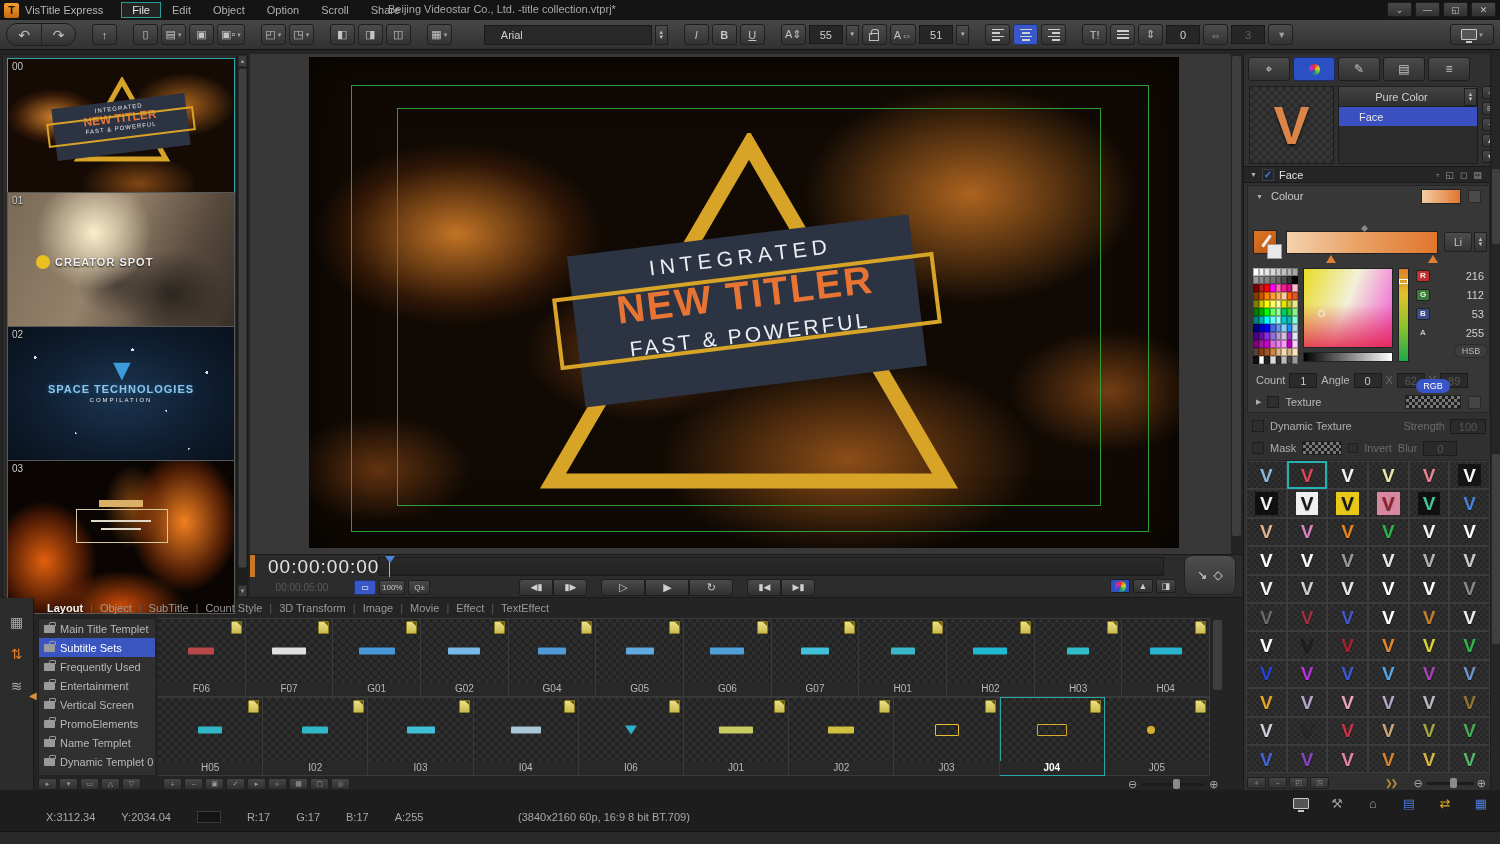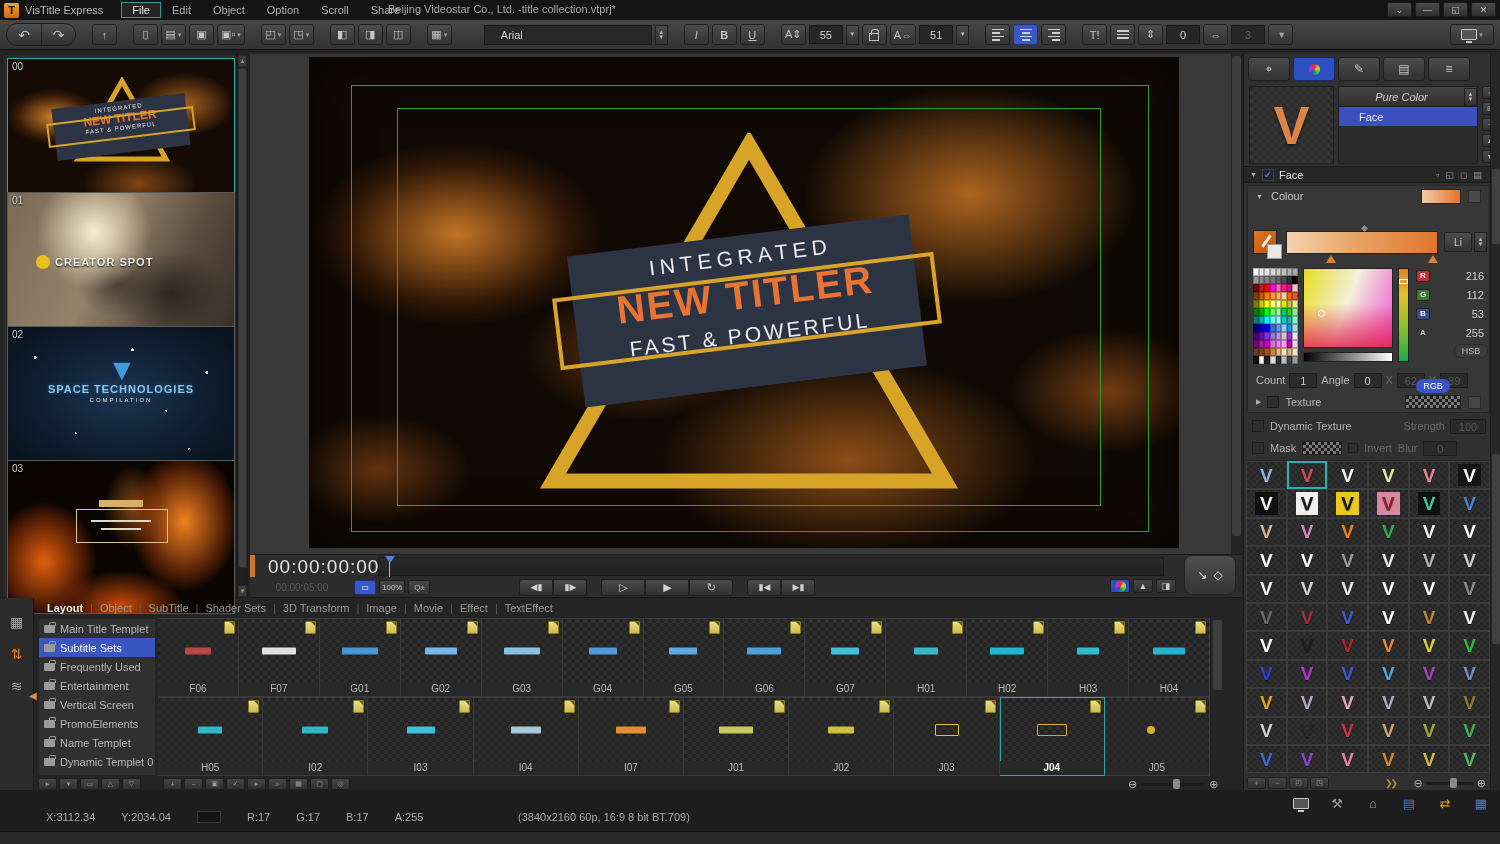--- a/index.html
+++ b/index.html
@@ -171,21 +171,21 @@
 
   
   #rpanel { position:absolute; left:1243px; top:54px; width:257px; height:736px; background:#303030; border-left:1px solid #181818; }
   #rtabs { position:absolute; left:4px; top:3px; display:flex; gap:3px; }
   .rtab { width:42px; height:24px; background:linear-gradient(#4a4a4a,#323232); border:1px solid #1e1e1e; border-radius:3px; display:flex; align-items:center; justify-content:center; color:#c8c8c8; font-size:12px; }
   .rtab.active { background:#2a50c4; border-color:#1a2a6a; }
   #vpreview { position:absolute; left:5px; top:32px; width:85px; height:78px; border:1px solid #1e1e1e; background:repeating-conic-gradient(#363636 0% 25%, #2b2b2b 0% 50%); background-size:8px 8px; display:flex; align-items:center; justify-content:center; }
   #vpreview span { font-size:54px; font-weight:bold; color:#dd8448; text-shadow:0 2px 3px rgba(0,0,0,.6); line-height:1; }
   #objbox { position:absolute; left:94px; top:32px; width:140px; height:78px; border:1px solid #1e1e1e; background:#2c2c2c; }
   #objdrop { height:20px; background:linear-gradient(#444,#2f2f2f); border-bottom:1px solid #1e1e1e; display:flex; align-items:center; }
-  #objdrop .lbl { flex:1; text-align:center; color:#d0d0d0;font-style:italic; }
+  #objdrop .lbl { flex:1; text-align:center; color:#d0d0d0; }
   #objlist .row { height:19px; display:flex; align-items:center; padding-left:20px; color:#e8e8e8; }
   #objlist .row.selected { background:#3a50c0; }
   #objbtns { position:absolute; left:238px; top:32px; width:16px; display:flex; flex-direction:column; gap:3px; }
   .obtn { width:16px; height:13px; background:linear-gradient(#4a4a4a,#323232); border:1px solid #1e1e1e; border-radius:2px; color:#b8b8b8; font-size:7px; display:flex; align-items:center; justify-content:center; }
   #facebar { position:absolute; left:0px; top:112px; width:246px; height:17px; background:#262626; border-top:1px solid #1a1a1a; border-bottom:1px solid #1a1a1a; display:flex; align-items:center; gap:5px; padding-left:6px; }
   .tri-d { font-size:7px; color:#b0b0b0; }
   .chk { width:12px; height:12px; background:#20242c; border:1px solid #3a3e48; display:flex; align-items:center; justify-content:center; color:#4a7ae8; font-size:10px; font-weight:bold; }
   .chk.off { color:transparent; background:#2a2a2a; border-color:#1e1e1e; }
   .chk.dim { background:#2e2e2e; }
   #facebar .ficons { position:absolute; right:8px; display:flex; gap:6px; color:#9a9a9a; font-size:9px; }
@@ -477,21 +477,21 @@
 </div>
 <div id="collapse-arrow">◀</div>
 
 <div id="btabs">
     <div class="btab active">Layout</div>
     <span class="btab-sep">|</span>
     <div class="btab">Object</div>
     <span class="btab-sep">|</span>
     <div class="btab">SubTitle</div>
     <span class="btab-sep">|</span>
-    <div class="btab">Shader Sets</div>
+    <div class="btab">Count Style</div>
     <span class="btab-sep">|</span>
     <div class="btab">3D Transform</div>
     <span class="btab-sep">|</span>
     <div class="btab">Image</div>
     <span class="btab-sep">|</span>
     <div class="btab">Movie</div>
     <span class="btab-sep">|</span>
     <div class="btab">Effect</div>
     <span class="btab-sep">|</span>
     <div class="btab">TextEffect</div>
@@ -547,25 +547,20 @@
         <span class="g-bar" style="background: rgb(72, 152, 216); width: 36px;"></span>
         <span class="tlabel">G01</span>
       </div>
       <div class="tcell">
         <span class="clip"></span>
         <span class="g-bar" style="background: rgb(120, 184, 232); width: 32px;"></span>
         <span class="tlabel">G02</span>
       </div>
       <div class="tcell">
         <span class="clip"></span>
-        <span class="g-bar" style="background: rgb(136, 192, 224); width: 36px;"></span>
-        <span class="tlabel">G03</span>
-      </div>
-      <div class="tcell">
-        <span class="clip"></span>
         <span class="g-bar" style="background: rgb(80, 152, 216); width: 28px;"></span>
         <span class="tlabel">G04</span>
       </div>
       <div class="tcell">
         <span class="clip"></span>
         <span class="g-bar" style="background: rgb(96, 168, 224); width: 28px;"></span>
         <span class="tlabel">G05</span>
       </div>
       <div class="tcell">
         <span class="clip"></span>
@@ -614,22 +609,22 @@
         <span class="g-bar" style="background: rgb(64, 192, 216); width: 28px;"></span>
         <span class="tlabel">I03</span>
       </div>
       <div class="tcell">
         <span class="clip"></span>
         <span class="g-bar" style="background: rgb(168, 200, 216); width: 30px;"></span>
         <span class="tlabel">I04</span>
       </div>
       <div class="tcell">
         <span class="clip"></span>
-        <span class="g-bar" style="background: rgb(224, 144, 48); width: 30px;"></span>
-        <span class="tlabel">I07</span>
+        <span class="g-tri" style="border-top: 9px solid rgb(48, 176, 208);"></span>
+        <span class="tlabel">I06</span>
       </div>
       <div class="tcell">
         <span class="clip"></span>
         <span class="g-bar" style="background: rgb(200, 204, 96); width: 34px;"></span>
         <span class="tlabel">J01</span>
       </div>
       <div class="tcell">
         <span class="clip"></span>
         <span class="g-bar" style="background: rgb(208, 192, 64); width: 26px;"></span>
         <span class="tlabel">J02</span>

